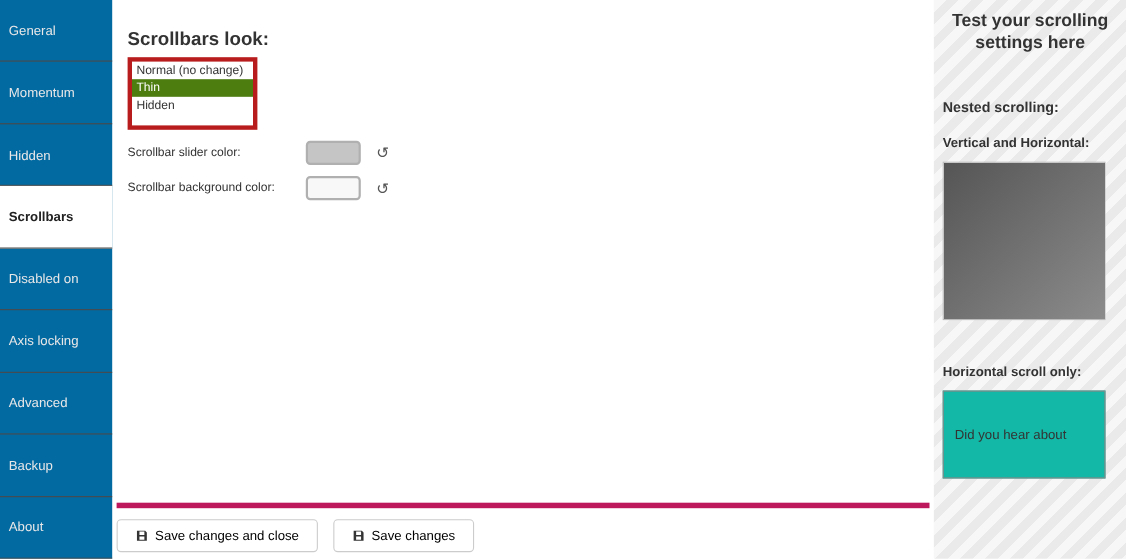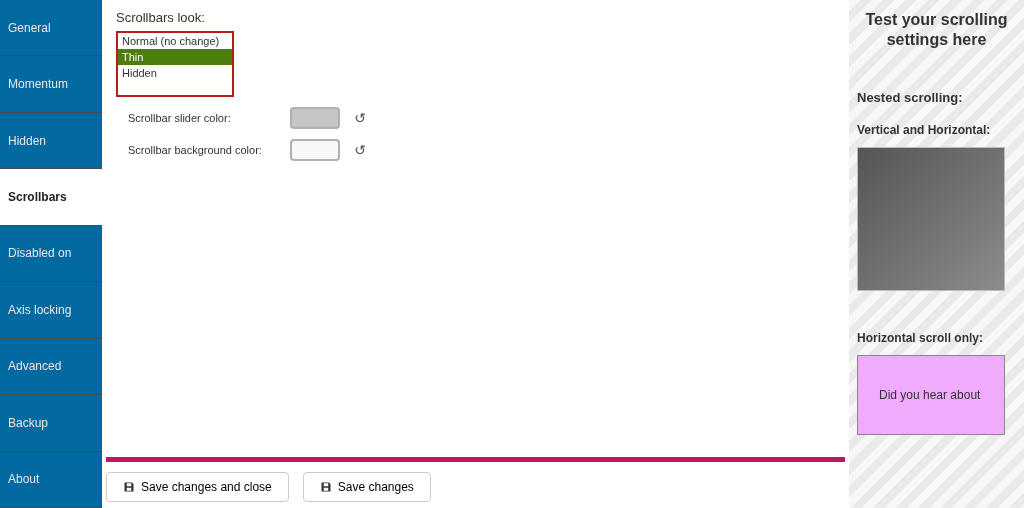--- a/index.html
+++ b/index.html
@@ -4,45 +4,45 @@
 <style>
 * { box-sizing: border-box; margin: 0; padding: 0; }
 body { font-family: Verdana, Geneva, sans-serif; font-size: 12px; color: #333; background: #fff; width: 1024px; height: 508px; overflow: hidden; }
 .layout { display: flex; width: 100%; height: 100%; }
 
 .sidebar { width: 102px; background: #0369a1; display: flex; flex-direction: column; }
 .sidebar-item { height: 57px; display: flex; align-items: center; padding-left: 8px; color: #e8e8e8; font-size: 12px; cursor: pointer; border-bottom: 1px solid #4a4a4a; }
 .sidebar-item.active { background: #fff; color: #222; font-weight: bold; }
 
 .main { flex: 1; position: relative; padding: 10px 14px; }
-.section-title { font-weight: normal; font-size: 13px; margin-bottom: 6px; }
+.section-title { font-weight: bold; font-size: 17px; margin-bottom: 6px; margin-top: 16px; }
 
-.listbox { width: 118px; height: 66px; border: 2px solid #b91c1c; background: #fff; font-size: 11px; overflow-y: scroll; }
+.listbox { width: 118px; height: 66px; border: 4px solid #b91c1c; background: #fff; font-size: 11px; overflow-y: scroll; }
 .listbox-option { padding: 2px 4px; cursor: default; }
 .listbox-option.selected { background: #4d7c0f; color: #fff; }
 
 .row { display: flex; align-items: center; margin-top: 10px; gap: 10px; }
-.row-label { width: 152px; font-size: 11px; margin-left: 12px; }
+.row-label { width: 152px; font-size: 11px; }
 .color-swatch { width: 50px; height: 22px; border: 2px solid #b0b0b0; border-radius: 4px; cursor: pointer; background: #c5c5c5; }
 .color-swatch.light { background: #f8f8f8; }
 .reset-btn { width: 20px; height: 20px; display: flex; align-items: center; justify-content: center; cursor: pointer; color: #555; font-size: 14px; }
 
 .footer { position: absolute; bottom: 6px; left: 4px; right: 4px; border-top: 5px solid #be185d; padding-top: 10px; display: flex; gap: 14px; }
 .btn { border: 1px solid #ccc; background: #fff; border-radius: 4px; padding: 7px 16px; font-size: 12px; cursor: pointer; display: flex; align-items: center; gap: 6px; }
 .save-icon { width: 12px; height: 12px; }
 
 .test-panel { width: 175px; background: #f5f5f5; position: relative; padding: 10px 8px; }
 .test-panel::before { content: ""; position: absolute; inset: 0; background: repeating-linear-gradient(135deg, #f7f7f7 0px, #f7f7f7 8px, #eaeaea 8px, #eaeaea 16px); z-index: 0; }
 .test-panel > * { position: relative; z-index: 1; }
 .test-title { font-weight: bold; font-size: 16px; text-align: center; line-height: 1.25; margin-bottom: 40px; }
 .test-sub { font-weight: bold; font-size: 13px; margin-bottom: 18px; }
 .test-label { font-weight: bold; font-size: 12px; margin-bottom: 10px; }
 .nested-box { width: 148px; height: 144px; border: 1px solid #bbb; background: #e8e8e8; overflow: scroll; margin-bottom: 40px; }
 .nested-inner { width: 300px; height: 300px; background: linear-gradient(135deg, #555 0%, #999 60%, #bbb 100%); }
-.hbox { width: 148px; height: 80px; border: 1px solid #888; background: #f0abfc; overflow-x: auto; overflow-y: hidden; display: flex; align-items: center; padding-left: 21px; font-size: 12px; white-space: nowrap; }
+.hbox { width: 148px; height: 80px; border: 1px solid #888; background: #14b8a6; overflow-x: auto; overflow-y: hidden; display: flex; align-items: center; padding-left: 10px; font-size: 12px; white-space: nowrap; }
 </style>
 </head>
 <body>
 
 <div class="layout">
   <div class="sidebar">
     <div class="sidebar-item">
         <span>General</span>
       </div>
     <div class="sidebar-item">

